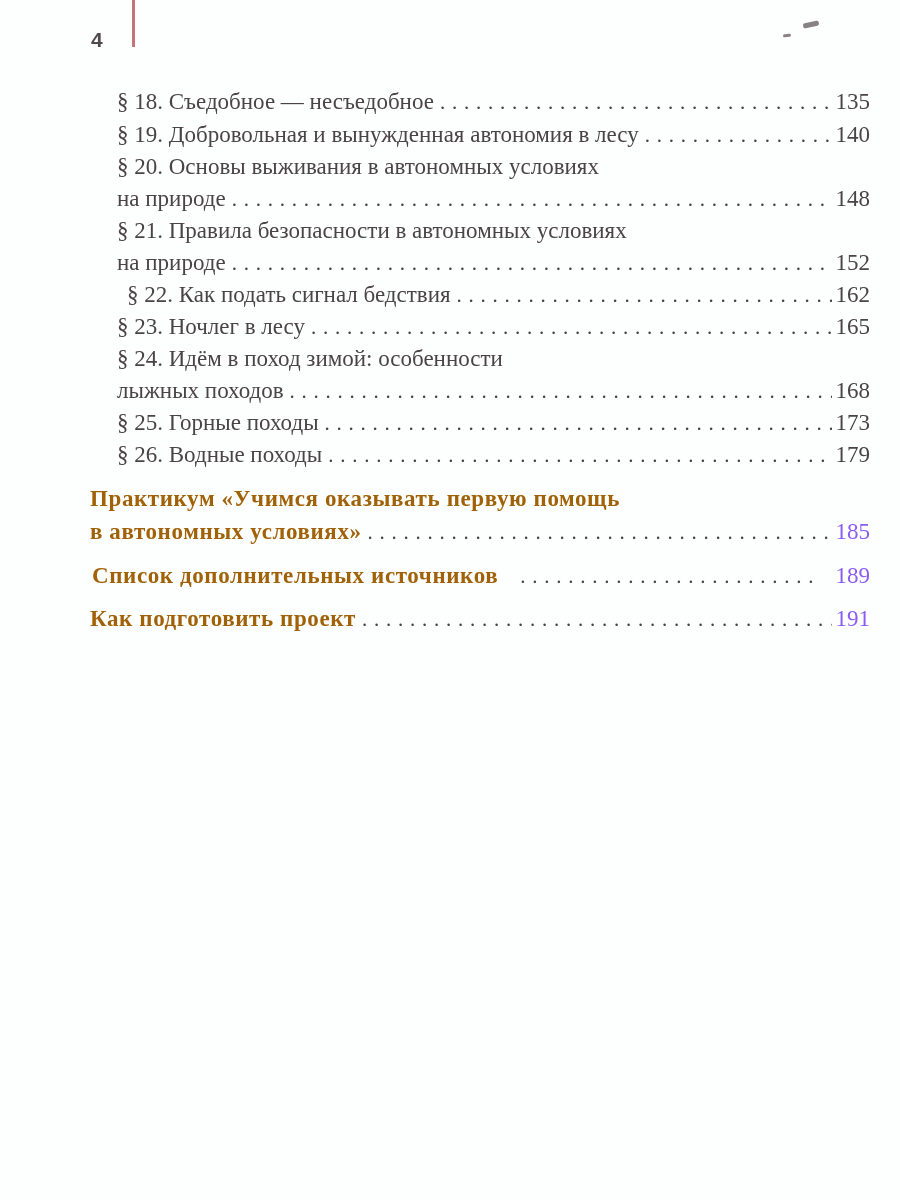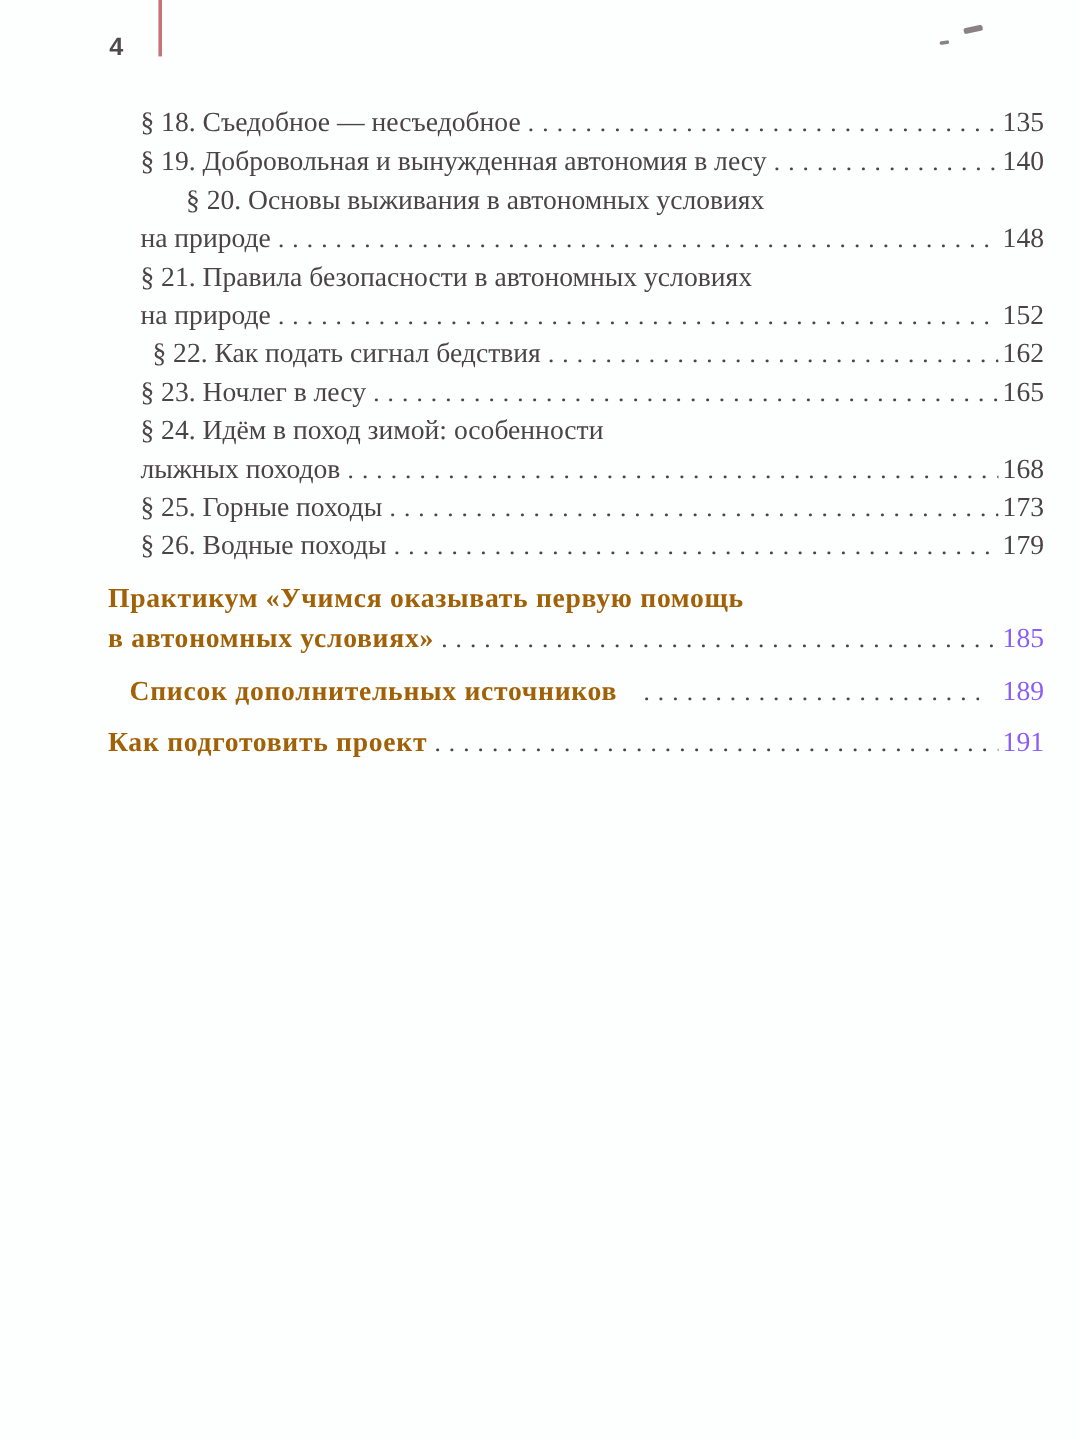--- a/index.html
+++ b/index.html
@@ -123,21 +123,21 @@
 
   <div class="entry">
     <div class="row" style="left:117px; right:30px; top:119px;">
       <span class="title">§ 19. Добровольная и вынужденная автономия в лесу</span>
       <span class="leader"></span>
       <span class="pg">140</span>
     </div>
   </div>
 
   <div class="entry">
-    <div class="line" style="left:117px; top:151px;margin-left:38px;">§ 20. Основы выживания в автономных условиях</div>
+    <div class="line" style="left:117px; top:151px;">§ 20. Основы выживания в автономных условиях</div>
     <div class="row" style="left:117px; right:30px; top:183px;">
       <span class="title">на природе</span>
       <span class="leader"></span>
       <span class="pg">148</span>
     </div>
   </div>
 
   <div class="entry">
     <div class="line" style="left:117px; top:215px;">§ 21. Правила безопасности в автономных условиях</div>
     <div class="row" style="left:117px; right:30px; top:247px;">
@@ -191,21 +191,21 @@
   <div class="entry section">
     <div class="line" style="left:90px; top:483px;">Практикум «Учимся оказывать первую помощь</div>
     <div class="row" style="left:90px; right:30px; top:516px;">
       <span class="title">в автономных условиях»</span>
       <span class="leader"></span>
       <span class="pg">185</span>
     </div>
   </div>
 
   <div class="entry section">
-    <div class="row" style="left:108px; right:30px; top:560px;gap:16px;">
+    <div class="row" style="left:92px; right:30px; top:560px;gap:16px;">
       <span class="title">Список дополнительных источников</span>
       <span class="leader"></span>
       <span class="pg">189</span>
     </div>
   </div>
 
   <div class="entry section">
     <div class="row" style="left:90px; right:30px; top:603px;">
       <span class="title">Как подготовить проект</span>
       <span class="leader"></span>

